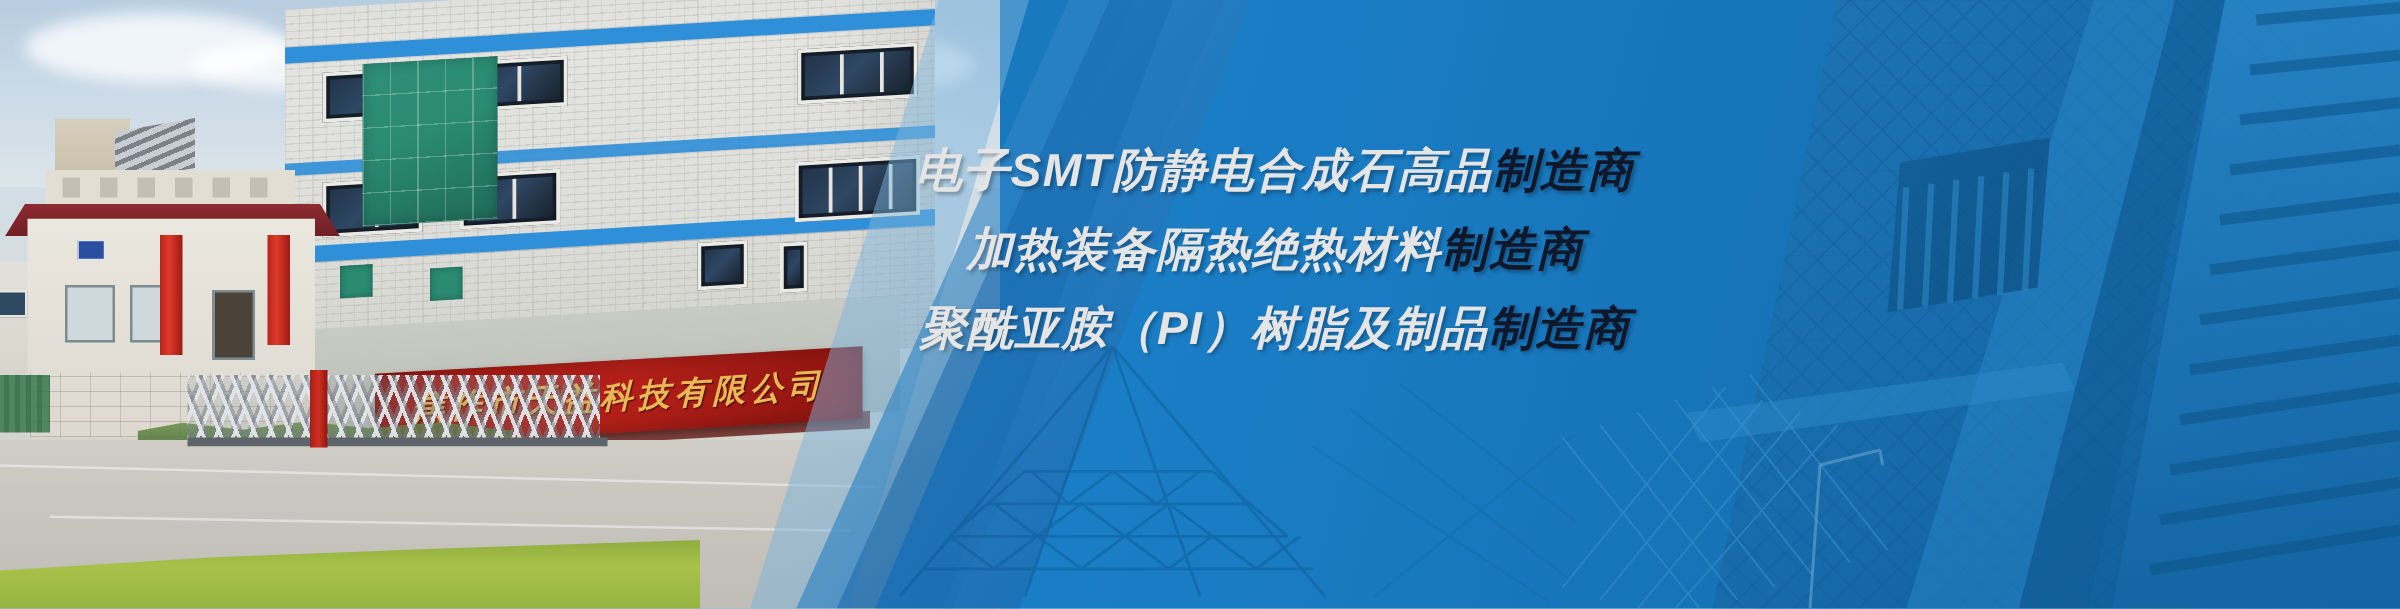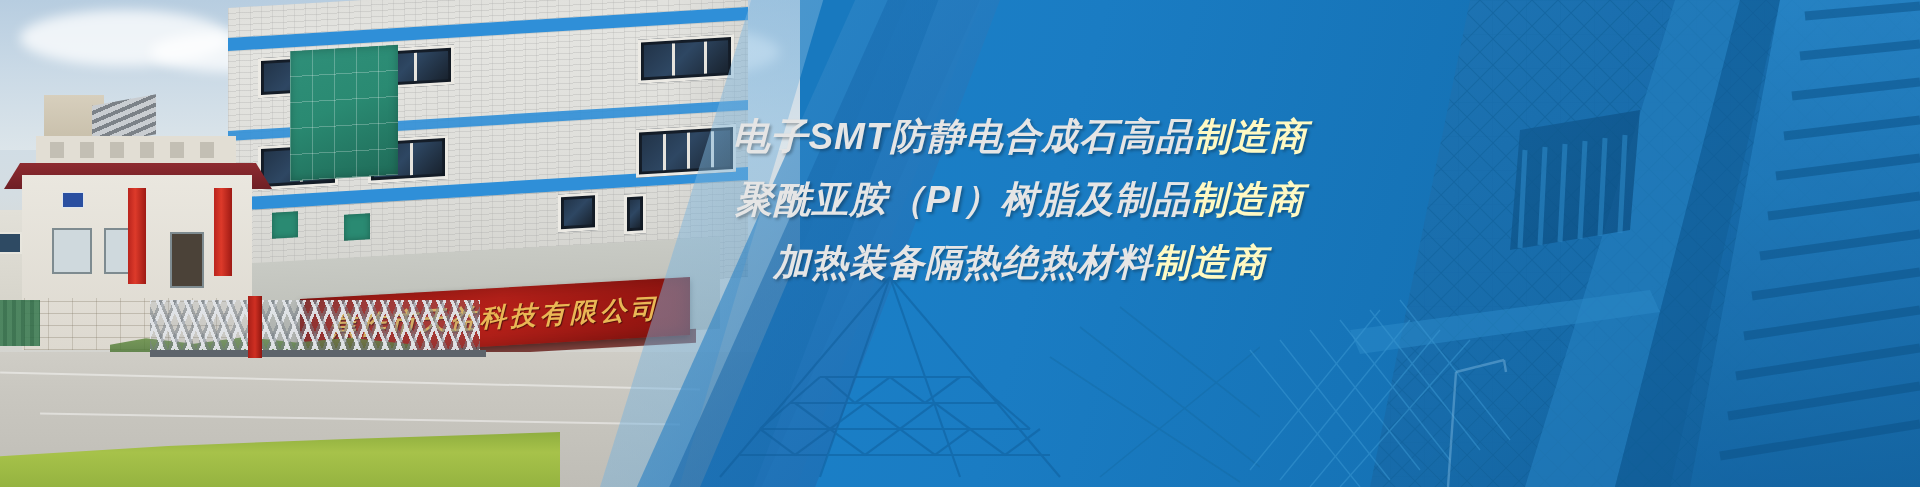--- a/index.html
+++ b/index.html
@@ -282,21 +282,21 @@
     font-style:italic;
     font-size:37px;
     line-height:1.0;
     letter-spacing:1px;
     white-space:nowrap;
     margin-bottom:26px;
     text-shadow:2px 2px 3px rgba(0,0,0,.28);
   }
   .line:last-child { margin-bottom:0; }
   .hl-y { color:#e5e5e5; }
-  .hl-w { color:#fef9c3;text-align:center; }
+  .hl-w { color:#0f172a;text-align:center; }
 
   .line-2 { font-size:37px; }
   .line-3 { font-size:37px; }
 </style>
 </head>
 <body>
 
 <div class="banner">
 
   <div class="photo">
@@ -490,21 +490,21 @@
       <g stroke="#7fb9e0" stroke-width="2.4" opacity="0.5" fill="none">
         <path d="M228 487 L236 372 M236 372 L284 360 M284 360 L286 372"></path>
       </g>
     </svg>
   </div>
 
   <div class="copy">
     <div class="line line-1">
       <span class="hl-y">电子SMT防静电合成石高品</span><span class="hl-w">制造商</span>
     </div>
+    <div class="line line-2">
+      <span class="hl-y">加热装备隔热绝热材料</span><span class="hl-w">制造商</span>
+    </div>
     <div class="line line-3">
       <span class="hl-y">聚酰亚胺（PI）树脂及制品</span><span class="hl-w">制造商</span>
     </div>
-    <div class="line line-2">
-      <span class="hl-y">加热装备隔热绝热材料</span><span class="hl-w">制造商</span>
-    </div>
   </div>
 
 </div>
 
 </body></html>

